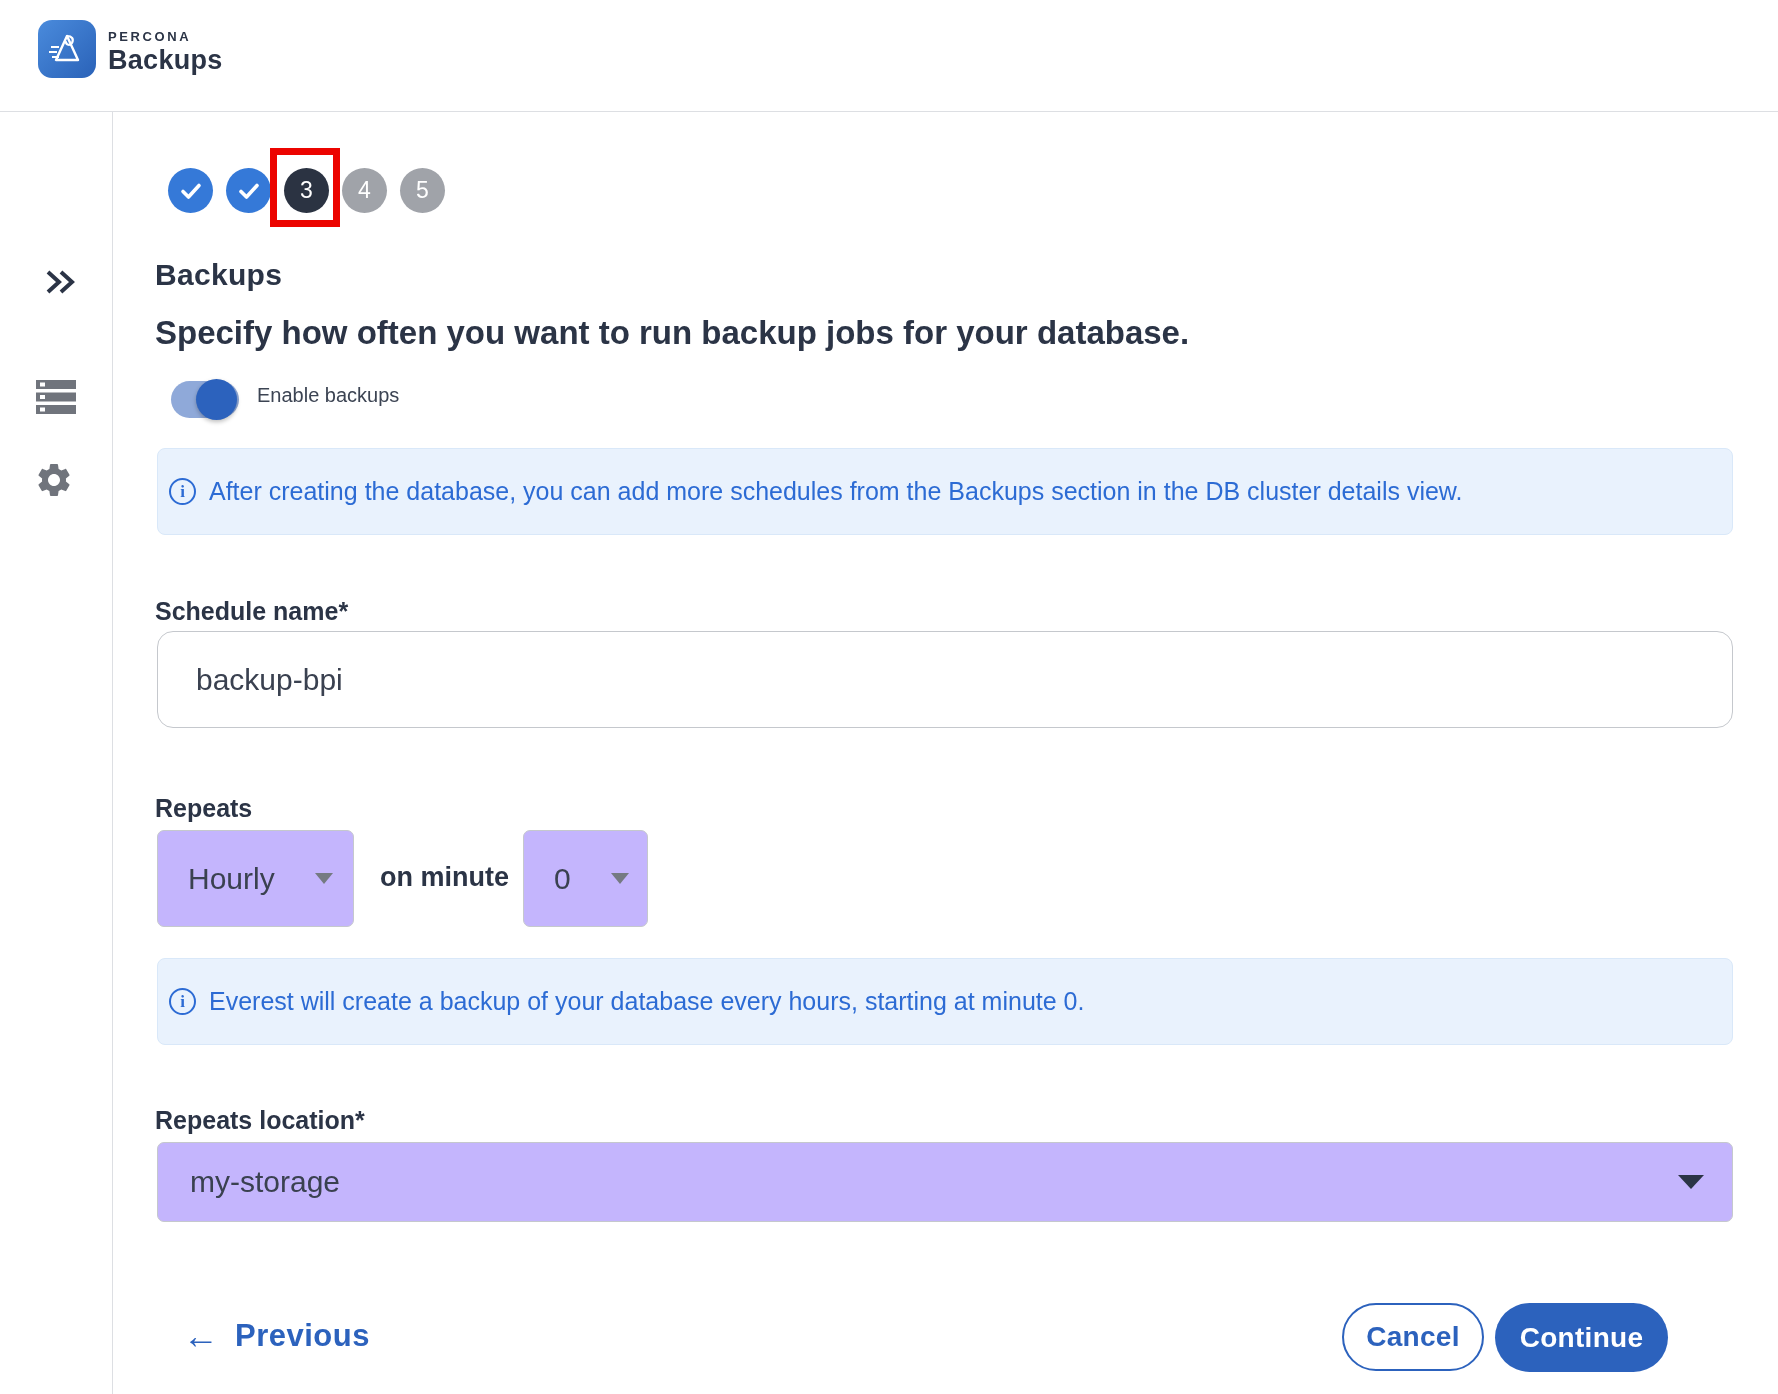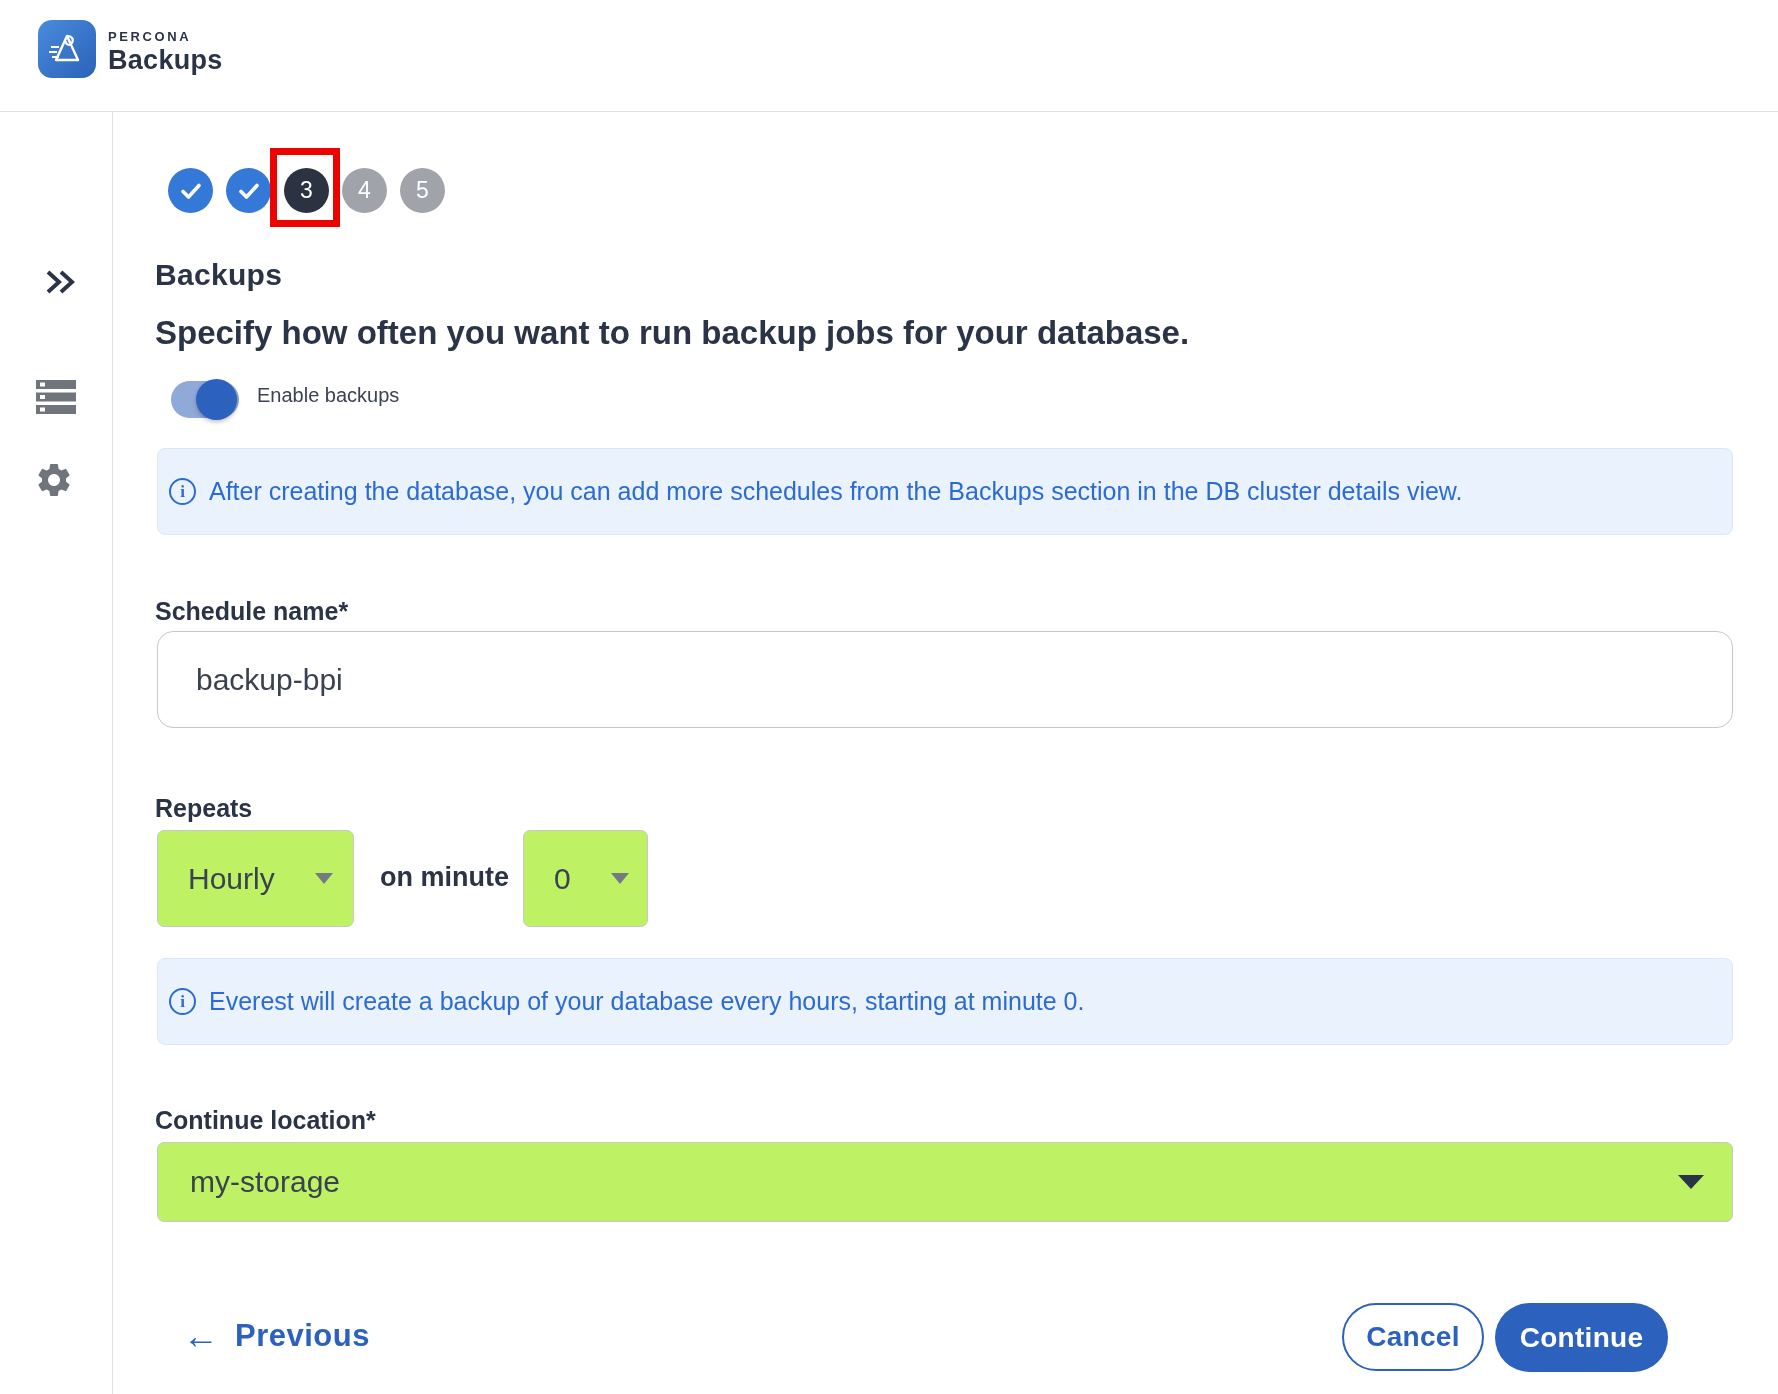--- a/index.html
+++ b/index.html
@@ -35,21 +35,21 @@
   .alert { position: absolute; left: 157px; width: 1576px; height: 87px; background: #e9f2fd; border: 1px solid #d9e8f9; border-radius: 8px; display: flex; align-items: center; padding: 0 20px 0 11px; }
   .alert-1 { top: 448px; }
   .alert-2 { top: 958px; }
   .info-icon { width: 27px; height: 27px; min-width: 27px; border-radius: 50%; border: 2.5px solid #2c6bd4; color: #2c6bd4; display: flex; align-items: center; justify-content: center; font-size: 17px; font-weight: 700; font-family: "Liberation Serif", serif; }
   .alert-text { margin-left: 13px; font-size: 25px; color: #2c6bd4; }
 
   
   .field-label { position: absolute; left: 155px; font-size: 25px; font-weight: 700; color: #2b3446; }
   .text-input { position: absolute; left: 157px; top: 631px; width: 1576px; height: 97px; border: 1px solid #c5c8cd; border-radius: 16px; padding: 0 38px; font-size: 30px; color: #3a4150; font-family: "Liberation Sans", sans-serif; background: #ffffff; outline: none; }
 
-  .select-box { position: absolute; border: 1px solid #c5c8cd; border-radius: 7px; background: #bef264; display: flex; align-items: center; cursor: pointer; }
+  .select-box { position: absolute; border: 1px solid #c5c8cd; border-radius: 7px; background: #c4b5fd; display: flex; align-items: center; cursor: pointer; }
   .select-value { font-size: 30px; color: #3a4150; }
   .caret-small { width: 0; height: 0; border-left: 9px solid transparent; border-right: 9px solid transparent; border-top: 11px solid #757a82; }
   .caret-big { width: 0; height: 0; border-left: 13px solid transparent; border-right: 13px solid transparent; border-top: 14px solid #2b3446; }
 
   .inline-label { position: absolute; left: 380px; top: 862px; font-size: 27px; font-weight: 700; color: #2b3446; }
 
   
   .prev-link { position: absolute; left: 183px; top: 1318px; display: flex; align-items: center; gap: 16px; color: #2c62bd; cursor: pointer; }
   .prev-arrow { font-size: 36px; line-height: 1; }
   .prev-text { font-size: 31px; font-weight: 600; letter-spacing: 0.5px; }
@@ -139,21 +139,21 @@
 <div class="select-box" style="left:523px; top:830px; width:125px; height:97px; padding:0 18px 0 30px; justify-content:space-between;">
   <span class="select-value">0</span>
   <span class="caret-small"></span>
 </div>
 
 <div class="alert alert-2">
   <div class="info-icon">i</div>
   <div class="alert-text">Everest will create a backup of your database every hours, starting at minute 0.</div>
 </div>
 
-<div class="field-label" style="top:1106px;">Continue location*</div>
+<div class="field-label" style="top:1106px;">Repeats location*</div>
 <div class="select-box" style="left:157px; top:1142px; width:1576px; height:80px; padding:0 28px 0 32px; justify-content:space-between;">
   <span class="select-value">my-storage</span>
   <span class="caret-big"></span>
 </div>
 
 <div class="prev-link">
   <span class="prev-arrow">←</span>
   <span class="prev-text">Previous</span>
 </div>
 <div class="btn btn-cancel">Cancel</div>

